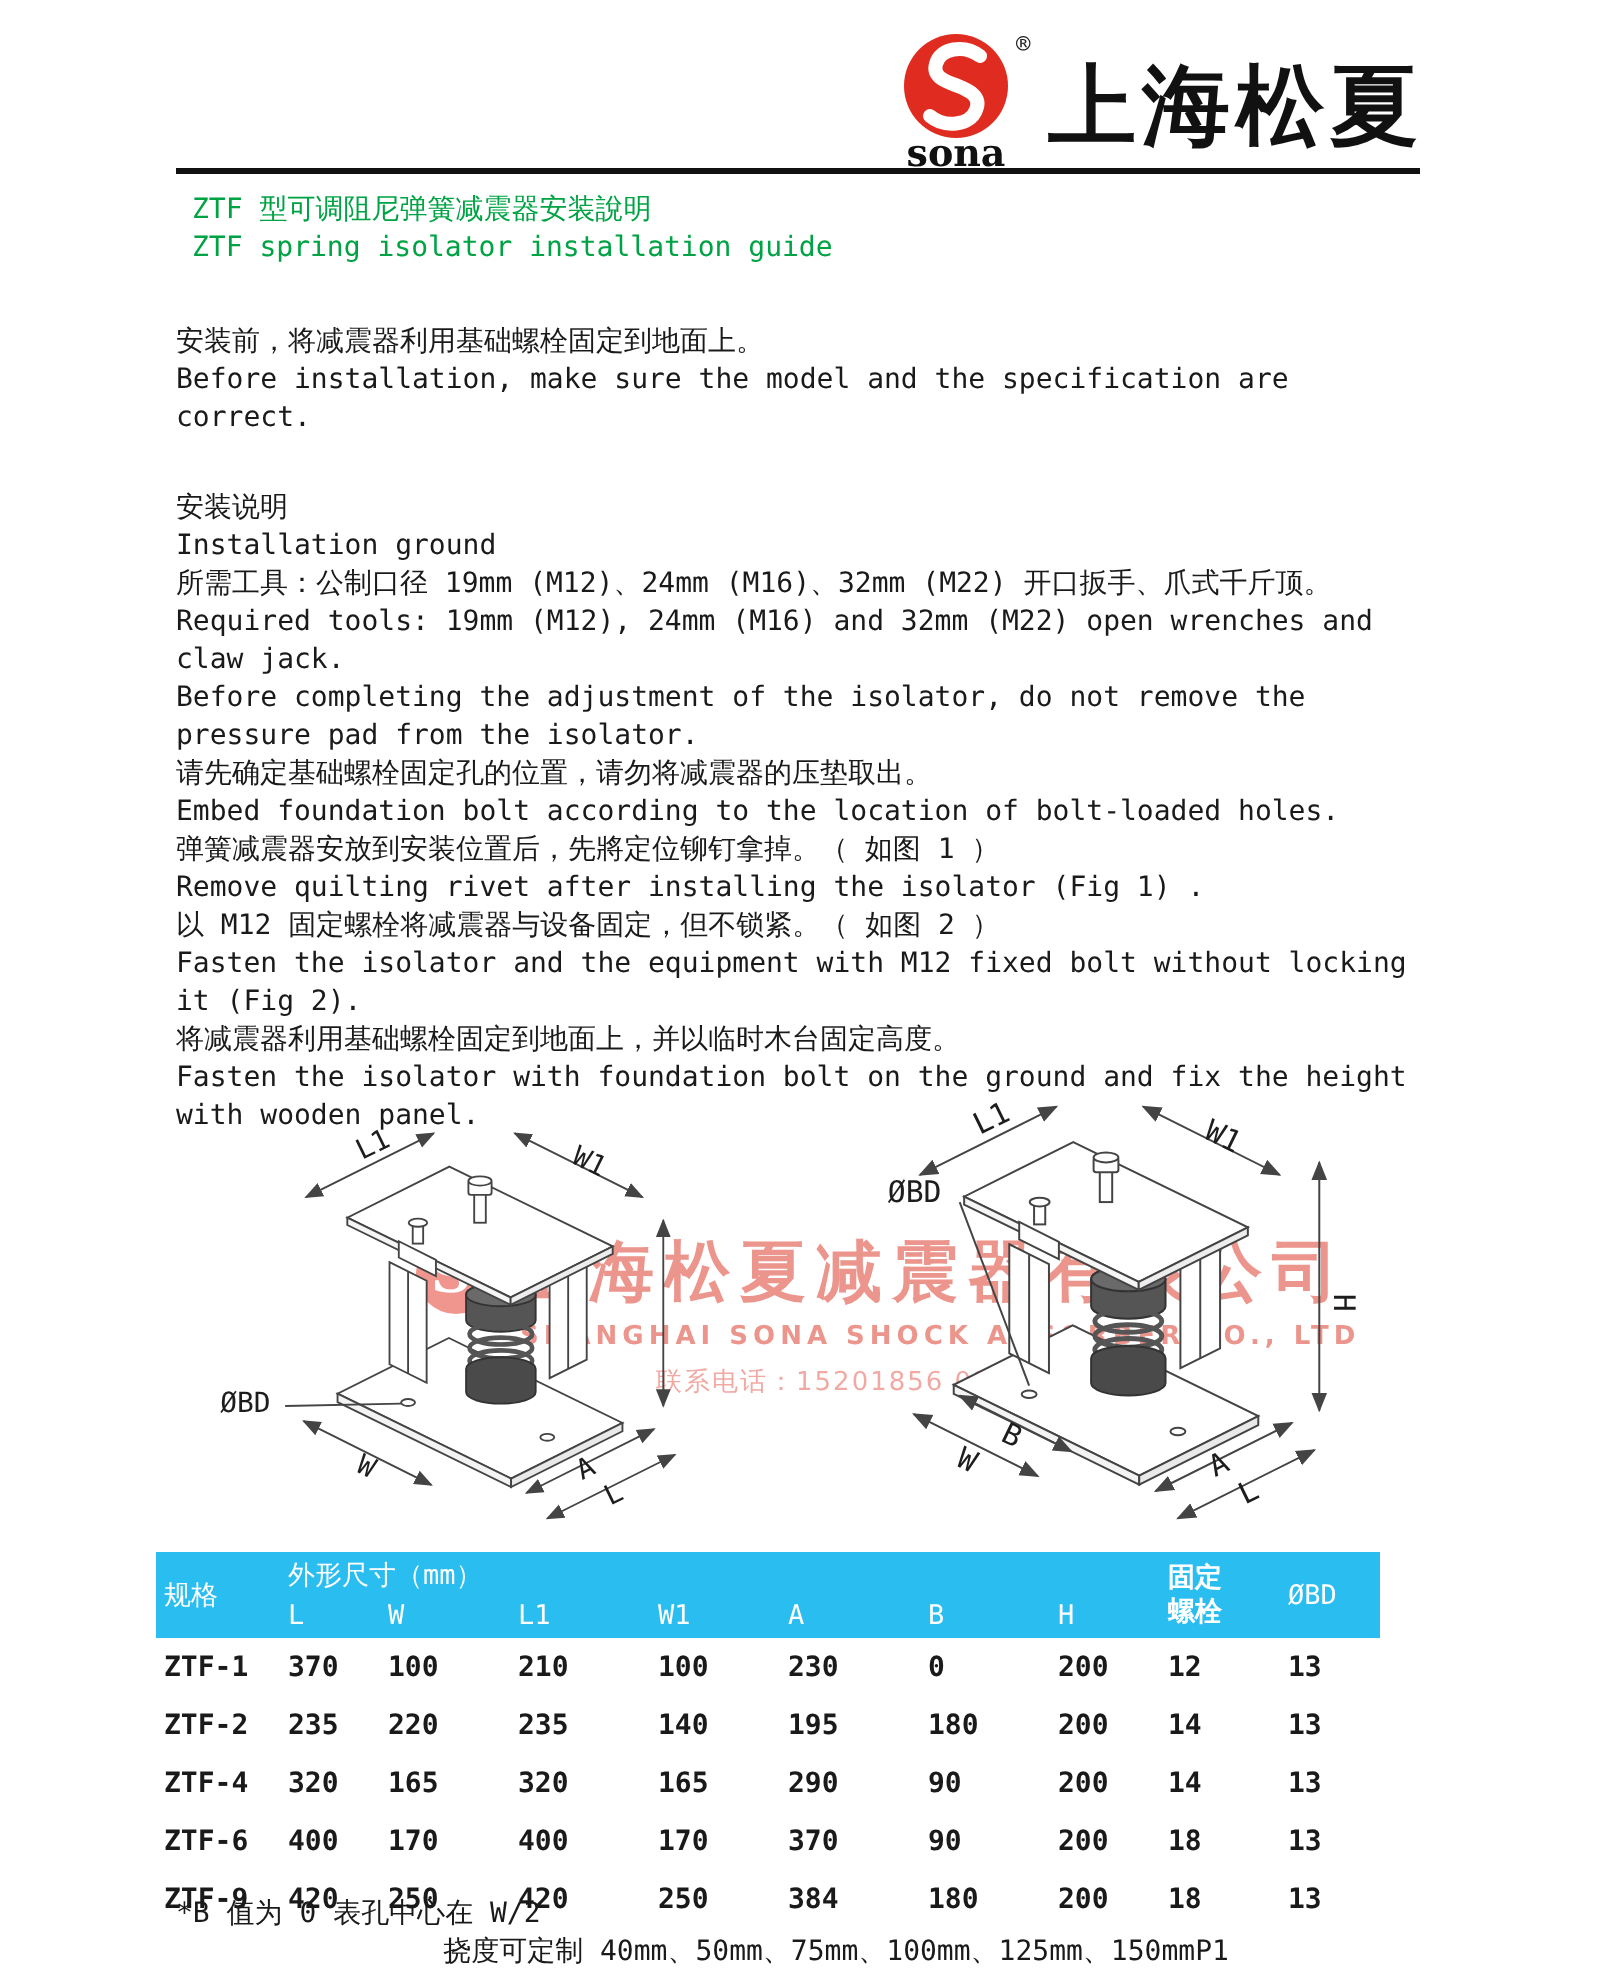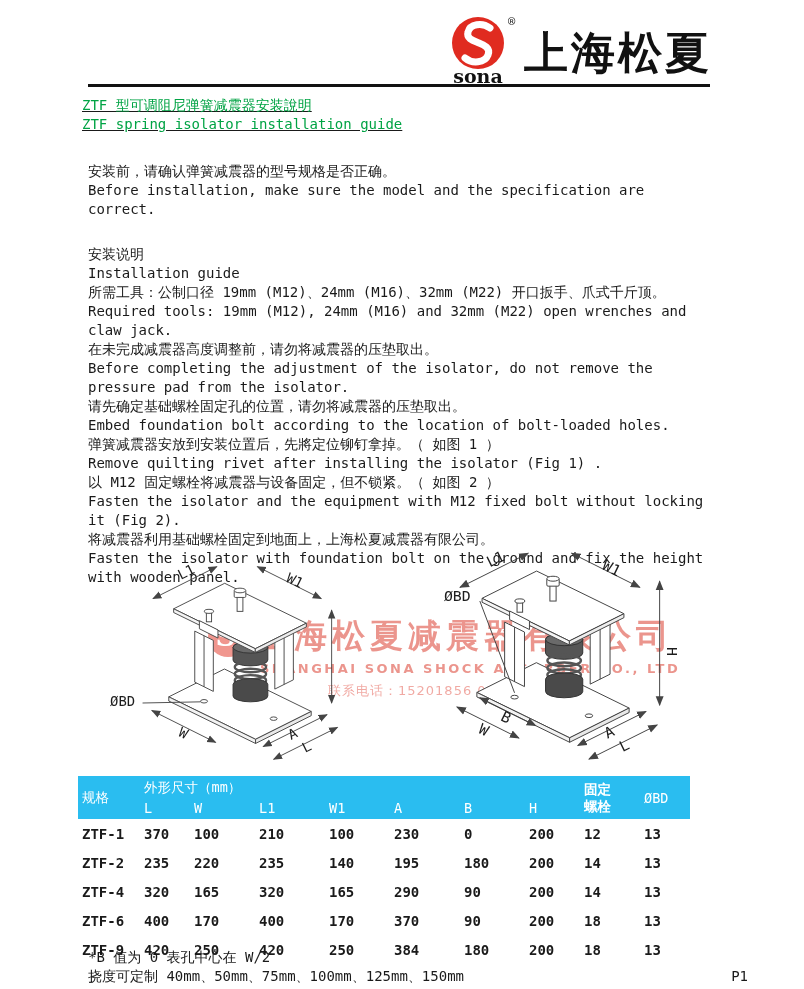--- a/index.html
+++ b/index.html
@@ -14,21 +14,21 @@
   .logo-block { position:absolute; left:438px; top:14px; width:280px; height:70px; }
   .logo-mark { position:absolute; left:0; top:0; }
   .brand-cn {
     position:absolute; left:86px; top:10px; font-size:44px; font-weight:bold;
     color:#111; letter-spacing:3px; font-family:"DejaVu Sans","Liberation Sans",sans-serif;
     white-space:nowrap;
   }
   .top-rule { position:absolute; left:88px; top:84px; width:622px; height:3px; background:#111; }
 
   
-  .title-block { position:absolute; left:82px; top:96px; width:622px;text-decoration:underline; }
+  .title-block { position:absolute; left:96px; top:96px; width:622px; }
   .green { color:#00a344; }
   .line { font-size:14px; line-height:19px; white-space:normal; }
   .body-block { position:absolute; left:88px; top:162px; width:630px; }
   .gap { height:26px; }
 
   
   .figure { position:absolute; left:88px; top:528px; width:622px; height:236px; }
   .figure svg { position:absolute; left:0; top:0; z-index:2; }
   .watermark {
     position:absolute; left:120px; top:86px; z-index:1; color:#e05548; opacity:0.62;
@@ -48,21 +48,21 @@
   .spec-table th {
     background:#2abdf0; color:#ffffff; font-weight:normal; font-size:13.5px;
     text-align:left; padding:3px 4px; vertical-align:middle;
   }
   .spec-table td { font-size:14px; padding:6.5px 4px 6.5px 4px; background:#fff; text-align:left;font-weight:bold; }
   .spec-table .group-head { padding-bottom:0; }
   .bolt-head div { line-height:17px;font-weight:bold; }
 
   
   .notes { position:absolute; left:88px; top:948px; width:660px; font-size:14px; line-height:19px; }
-  .note2-row { display:flex; justify-content:space-between; }
+  .note2-row { display:flex; justify-content:center; }
 </style>
 </head>
 <body>
 
 <div class="page">
 
   <div class="logo-block">
     <svg class="logo-mark" width="90" height="72" viewBox="0 0 90 72">
       <circle cx="40" cy="29" r="26" fill="#e02b20"></circle>
       <path d="M52,14 c-8,-6 -20,-4 -22,4 c-2,7 6,9 11,11 c5,2 12,5 9,12 c-3,8 -16,9 -23,3" fill="none" stroke="#ffffff" stroke-width="7" stroke-linecap="round"></path>
@@ -72,36 +72,35 @@
     <div class="brand-cn">上海松夏</div>
   </div>
   <div class="top-rule"></div>
 
   <div class="title-block">
     <div class="line green">ZTF 型可调阻尼弹簧减震器安装說明</div>
     <div class="line green">ZTF spring isolator installation guide</div>
   </div>
 
   <div class="body-block">
-    <p class="line">安装前，请确认弹簧减震器的型号规格是否正确。</p>
+    <p class="line">安装前，将减震器利用基础螺栓固定到地面上。</p>
     <p class="line">Before installation, make sure the model and the specification are  correct.</p>
     <div class="gap"></div>
     <p class="line">安装说明</p>
-    <p class="line">Installation guide</p>
+    <p class="line">Installation ground</p>
     <p class="line">所需工具：公制口径 19mm (M12)、24mm (M16)、32mm (M22) 开口扳手、爪式千斤顶。</p>
     <p class="line">Required tools: 19mm (M12), 24mm (M16) and 32mm (M22) open wrenches and claw jack.</p>
-    <p class="line">在未完成减震器高度调整前，请勿将减震器的压垫取出。</p>
     <p class="line">Before completing the adjustment of the isolator, do not remove the pressure pad from the isolator.</p>
     <p class="line">请先确定基础螺栓固定孔的位置，请勿将减震器的压垫取出。</p>
     <p class="line">Embed foundation bolt according to the location of bolt-loaded holes.</p>
     <p class="line">弹簧减震器安放到安装位置后，先將定位铆钉拿掉。（ 如图 1 ）</p>
     <p class="line">Remove quilting rivet after installing the isolator (Fig 1) .</p>
     <p class="line">以 M12 固定螺栓将减震器与设备固定，但不锁紧。（ 如图 2 ）</p>
     <p class="line">Fasten the isolator and the equipment with M12 fixed bolt without locking it (Fig 2).</p>
-    <p class="line">将减震器利用基础螺栓固定到地面上，上海松夏减震器有限公司。</p>
+    <p class="line">将减震器利用基础螺栓固定到地面上，并以临时木台固定高度。</p>
     <p class="line">Fasten the isolator with foundation bolt on the ground and fix the height with wooden panel.</p>
   </div>
 
   <div class="figure">
     <div class="watermark">
       <div class="wm-line1">
         <span class="wm-s">S</span>
         <span>上海松夏减震器有限公司</span>
       </div>
       <div class="wm-line2">SHANGHAI SONA SHOCK ABSORBER CO., LTD</div>

